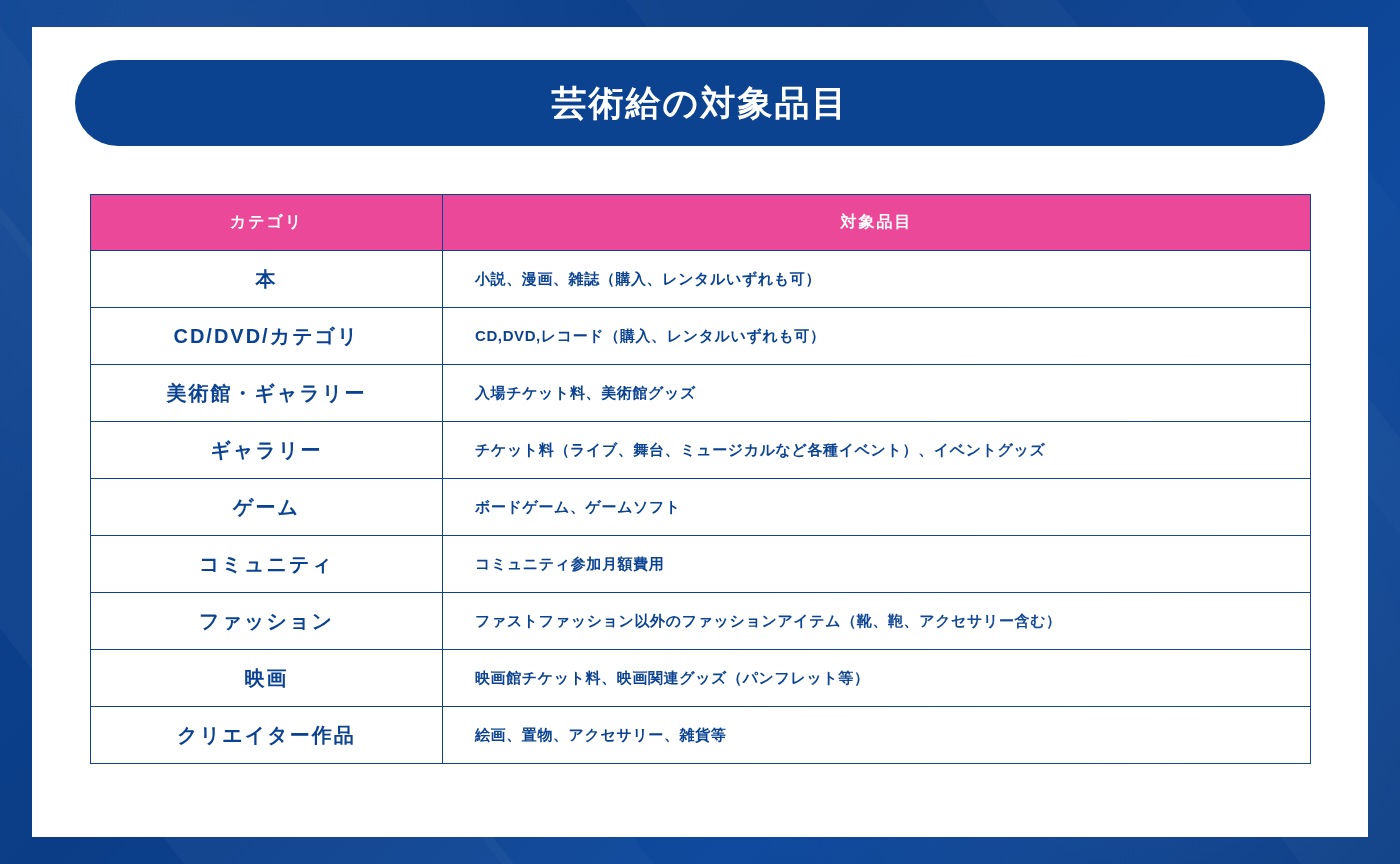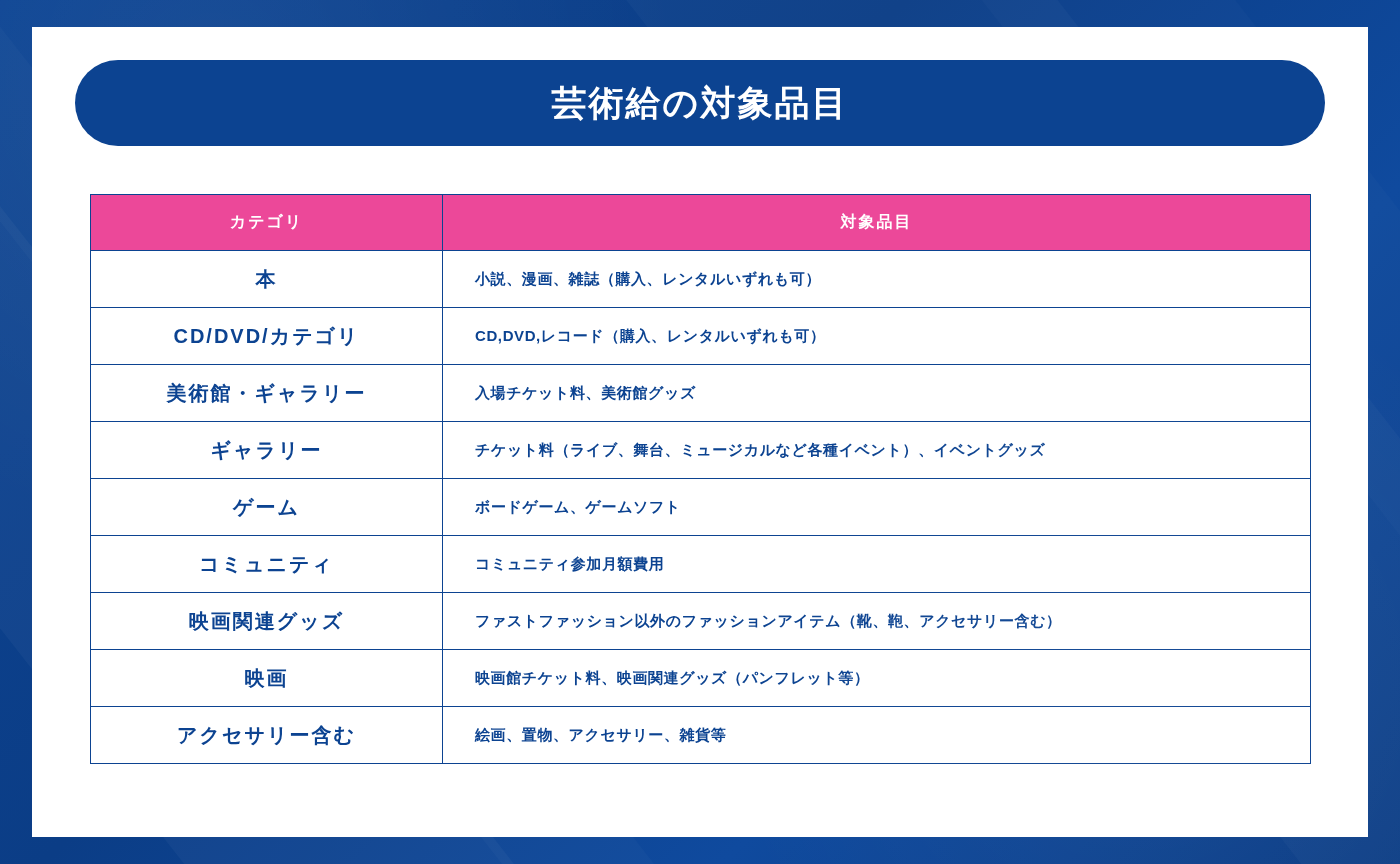--- a/index.html
+++ b/index.html
@@ -180,29 +180,29 @@
           </tr>
           <tr class="body-row">
             <td class="cell-cat">ゲーム</td>
             <td class="cell-items">ボードゲーム、ゲームソフト</td>
           </tr>
           <tr class="body-row">
             <td class="cell-cat">コミュニティ</td>
             <td class="cell-items">コミュニティ参加月額費用</td>
           </tr>
           <tr class="body-row">
-            <td class="cell-cat">映画関連グッズ</td>
+            <td class="cell-cat">ファッション</td>
             <td class="cell-items">ファストファッション以外のファッションアイテム（靴、鞄、アクセサリー含む）</td>
           </tr>
           <tr class="body-row">
             <td class="cell-cat">映画</td>
             <td class="cell-items">映画館チケット料、映画関連グッズ（パンフレット等）</td>
           </tr>
           <tr class="body-row">
-            <td class="cell-cat">アクセサリー含む</td>
+            <td class="cell-cat">クリエイター作品</td>
             <td class="cell-items">絵画、置物、アクセサリー、雑貨等</td>
           </tr>
         </tbody>
       </table>
     </div>
 
   </div>
 </div>
 
 </body></html>

